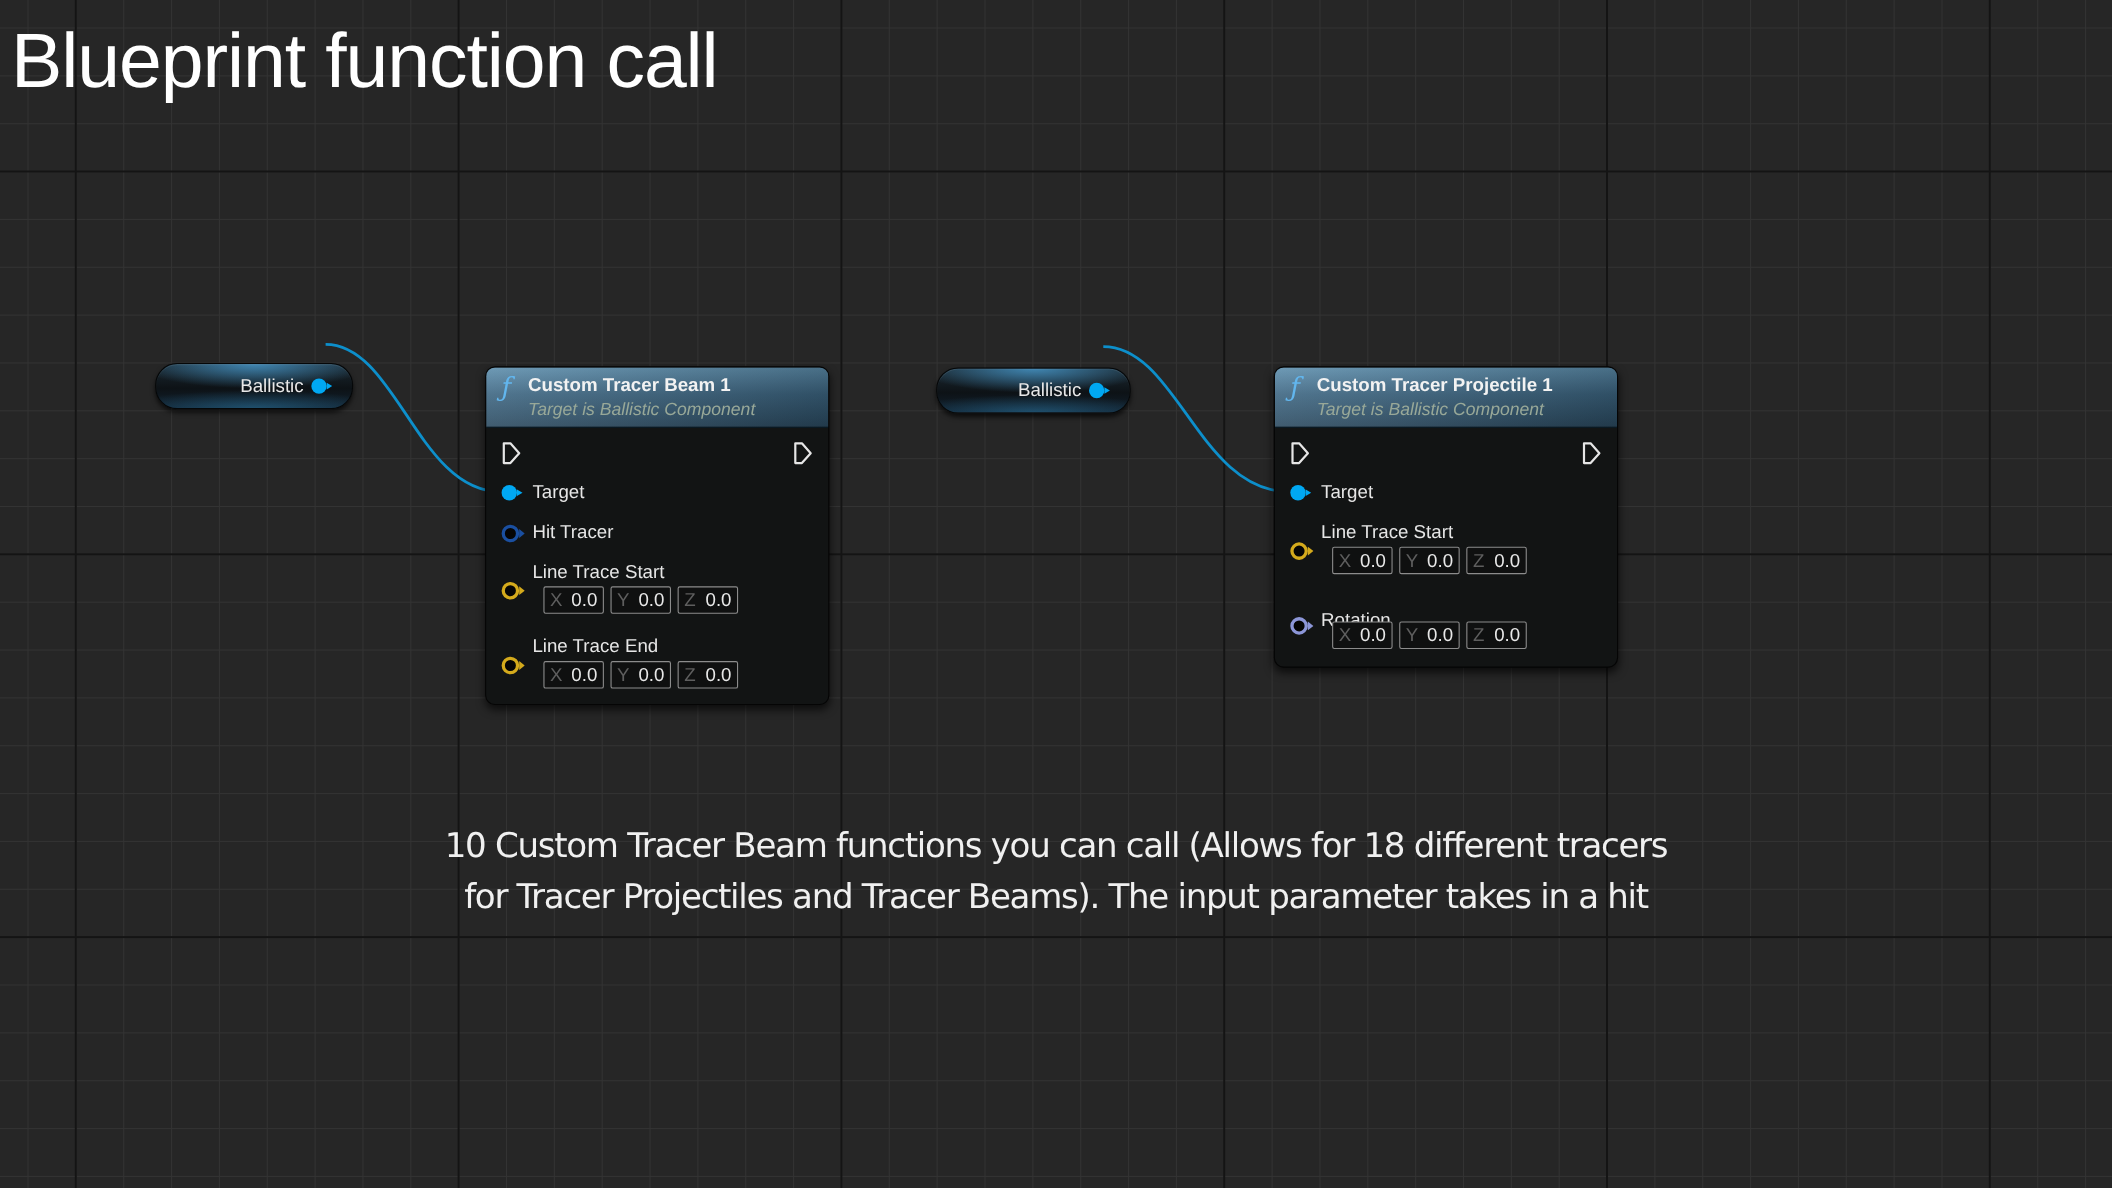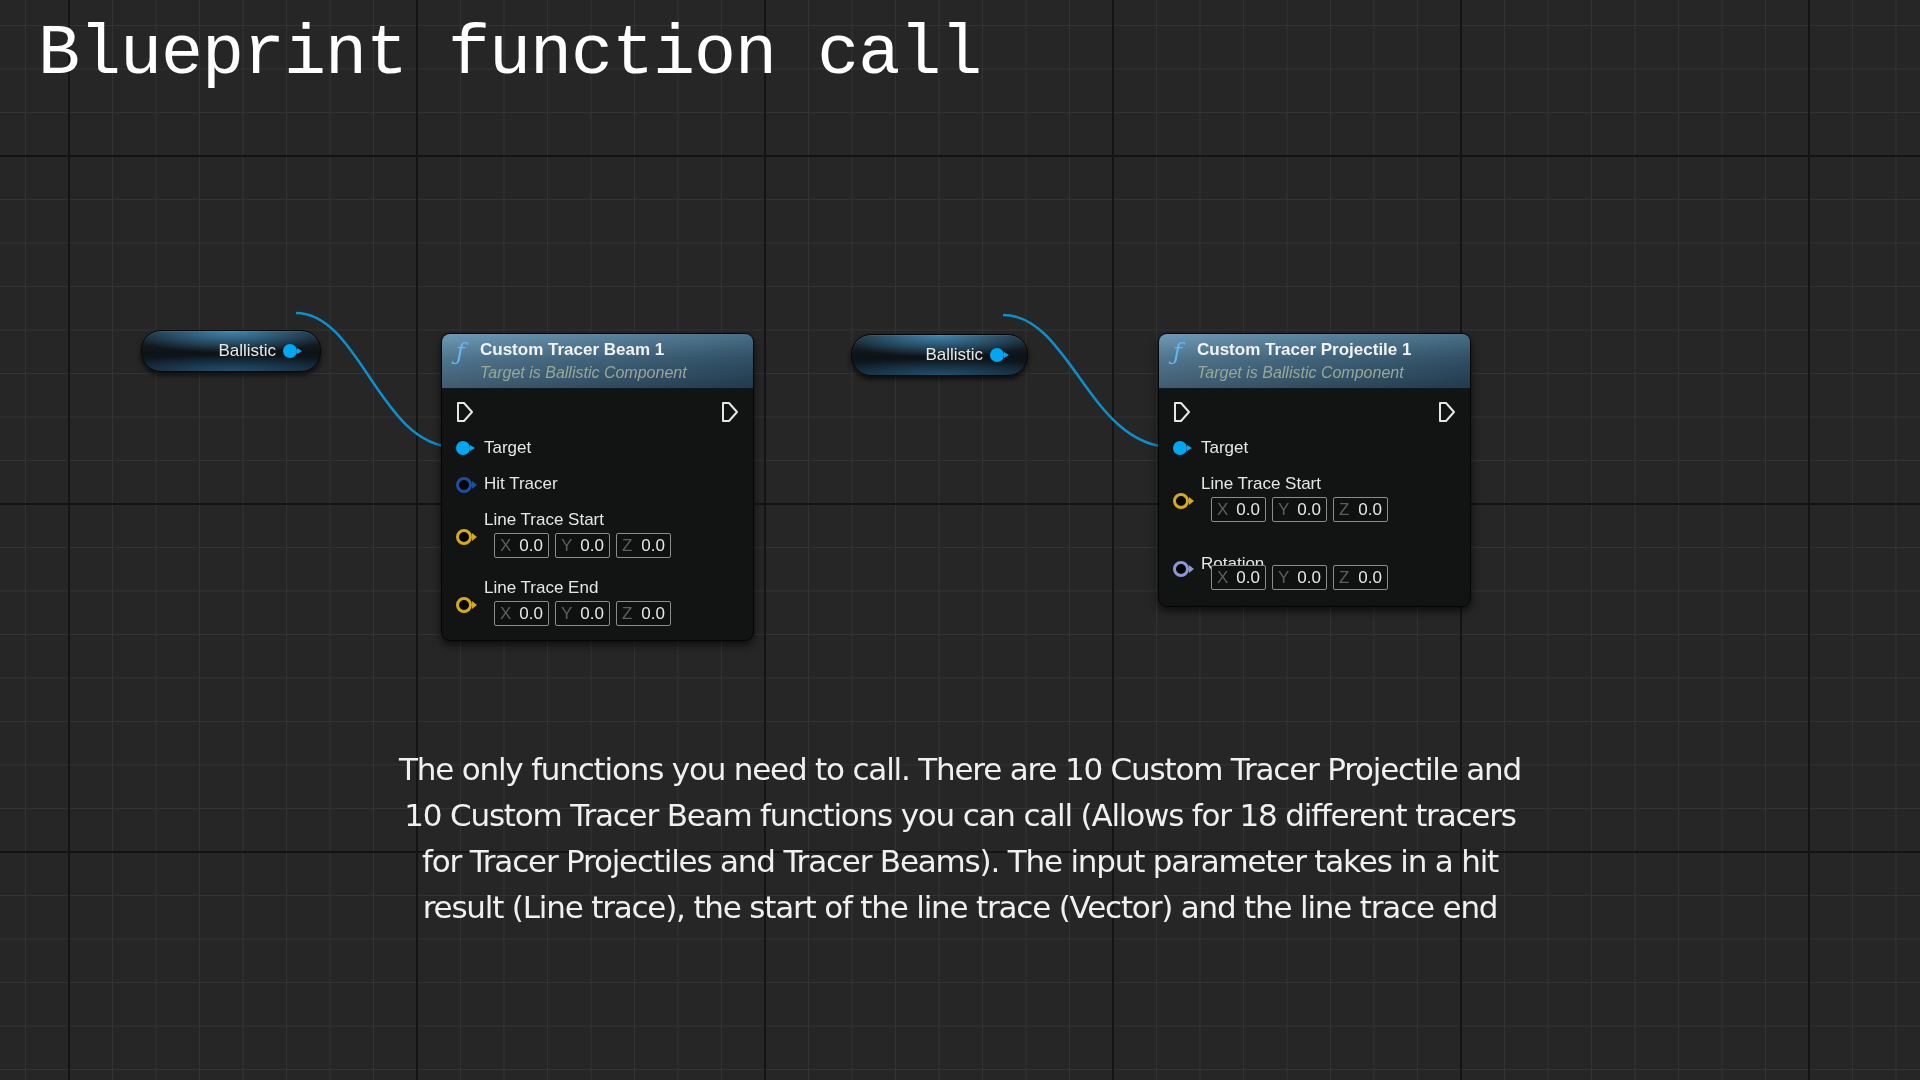--- a/index.html
+++ b/index.html
@@ -11,23 +11,23 @@
       linear-gradient(to bottom, #141414 2px, transparent 2px),
       linear-gradient(to right, #333333 1px, transparent 1px),
       linear-gradient(to bottom, #333333 1px, transparent 1px);
     background-size: 348px 348px, 348px 348px, 43.5px 43.5px, 43.5px 43.5px;
     background-position: 68px 155px, 68px 155px, 25px 25px, 25px 25px;
     font-family: "DejaVu Sans", sans-serif;
     color:#fff;
   }
   .title {
     position:absolute; left:10px; top:10px;
-    font-family:Liberation Mono, monospace;
+    font-family:Liberation Sans, sans-serif;
     font-size:70px; font-weight:normal; letter-spacing:-1px;
-    color:#ffffff; line-height:90px; white-space:nowrap;margin-left:28px;
+    color:#ffffff; line-height:90px; white-space:nowrap;
   }
   .wires { position:absolute; left:0; top:0; width:1920px; height:1080px; pointer-events:none; }
 
   .pill {
     position:absolute; height:40px; border-radius:20px;
     background:
       radial-gradient(ellipse 60% 55% at 50% 0%, rgba(70,150,200,0.85), rgba(30,80,110,0.0) 100%),
       radial-gradient(ellipse 70% 40% at 50% 100%, rgba(40,110,150,0.6), rgba(0,0,0,0) 100%),
       linear-gradient(to bottom, #1c2a33 0%, #0d1216 55%, #122230 100%);
     border:1px solid #050708;
@@ -228,17 +228,15 @@
         <span class="val">0.0</span>
       </div>
     <div class="vbox">
         <span class="axis">Z</span>
         <span class="val">0.0</span>
       </div>
   </div>
 </div>
 
 <div class="desc">
-  <div>The only functions you need to call. There are 10 Custom Tracer Projectile and</div>
   <div>10 Custom Tracer Beam functions you can call (Allows for 18 different tracers</div>
   <div>for Tracer Projectiles and Tracer Beams). The input parameter takes in a hit</div>
-  <div>result (Line trace), the start of the line trace (Vector) and the line trace end</div>
 </div>
 
 </body></html>

